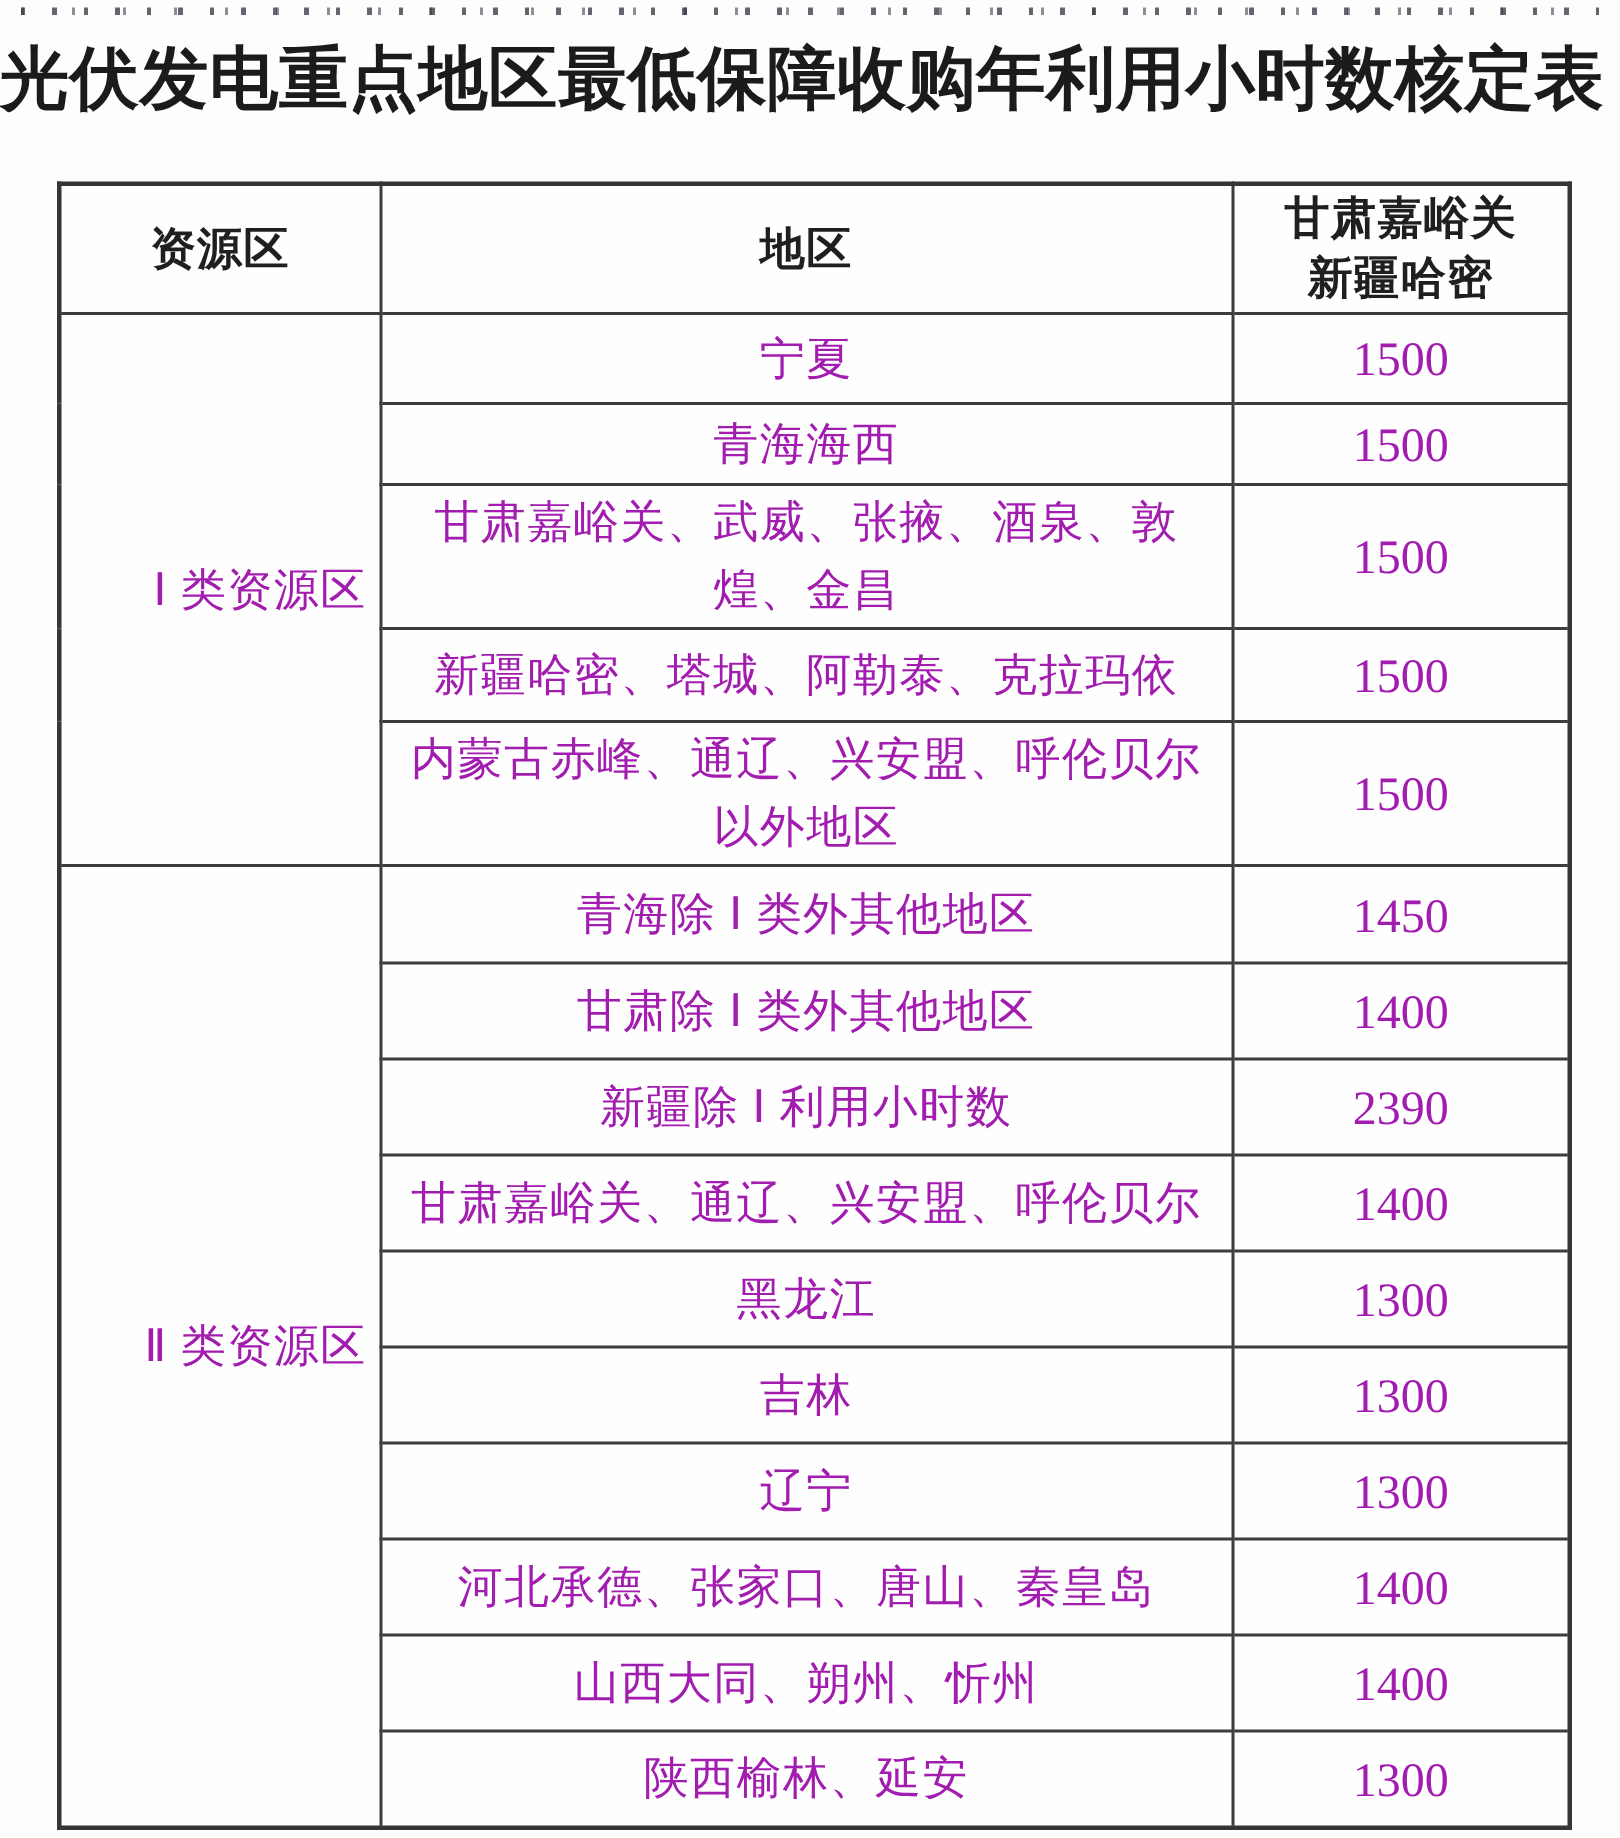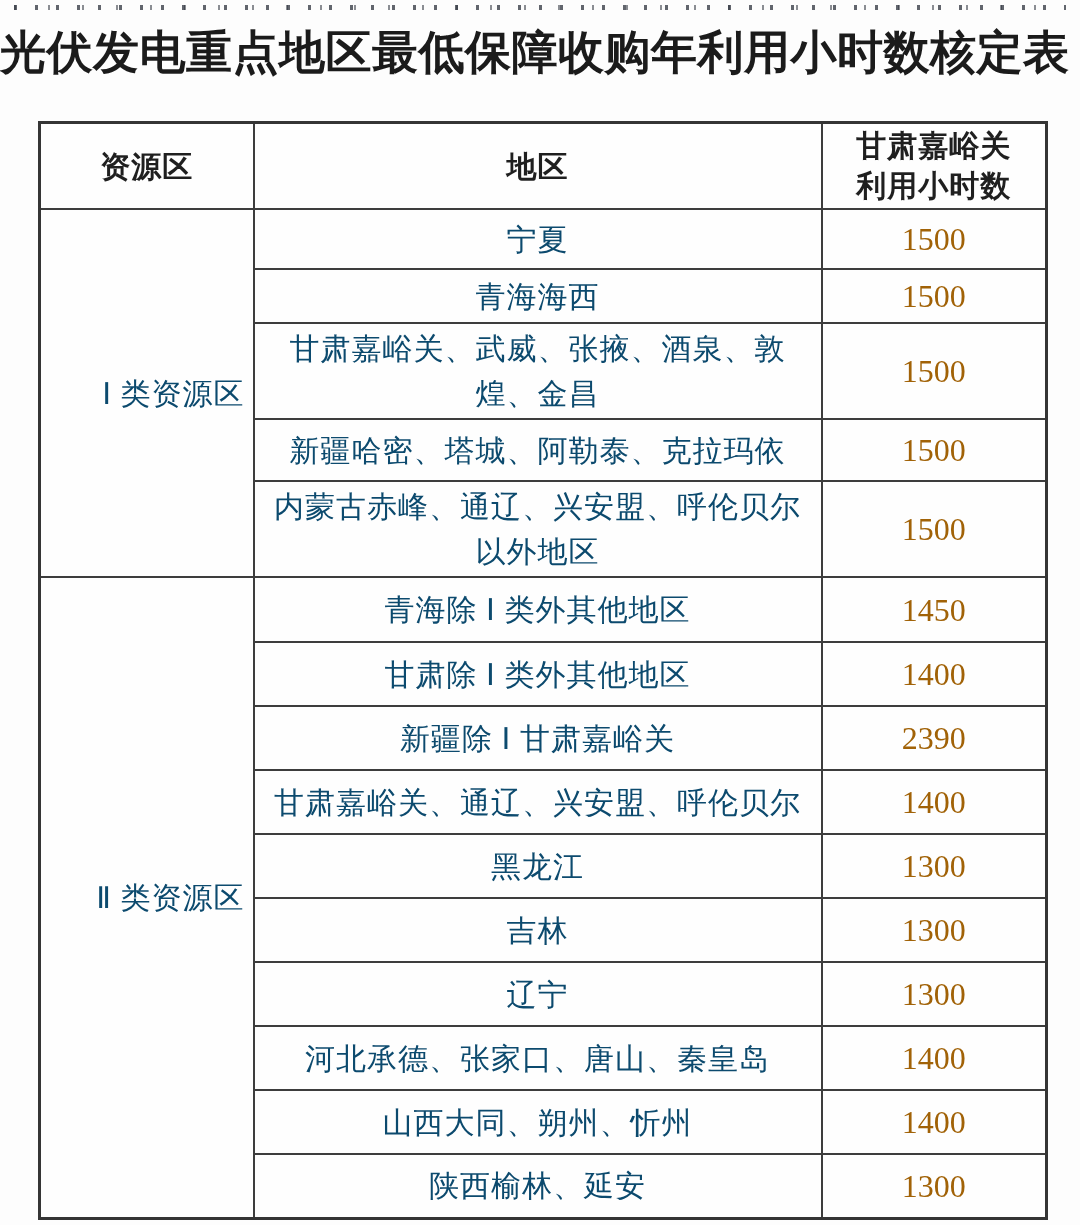--- a/index.html
+++ b/index.html
@@ -46,38 +46,38 @@
 
   .hours-table th, .hours-table td {
     box-sizing: border-box;
     border: 2px solid #3d3d3d;
     text-align: center;
     vertical-align: middle;
     padding: 2px 8px;
     font-size: 30px;
     letter-spacing: 1px;
     line-height: 1.5;
-    color: #0c4a6e;
+    color: #a21caf;
   }
   .hours-table { border: 3px solid #353535; }
   .hours-table tr > * { border-bottom-width: 2.5px; }
 
   .hours-table th {
     font-weight: bold;
     font-size: 30px;
     color: #1f1f1f;
   }
   .hdr-line { display: block; line-height: 40px; }
 
   td.zone-cell { font-size: 30px; letter-spacing: 1px; text-align: right; }
   td.hours-cell {
     font-family: "Liberation Serif", serif;
     font-size: 32px;
     letter-spacing: 0;
-    color: #a16207;
+    color: #a21caf;
   }
 
   tr.h86 { height: 86px; }
   tr.h60 { height: 60px; }
   tr.h63 { height: 46px; }
   tr.h87 { height: 87px; }
   tr.h62 { height: 62px; }
   tr.h83 { height: 83px; }
   tr.h65 { height: 65px; }
   tr.h64 { height: 64px; }
@@ -96,21 +96,21 @@
         <col class="c1">
         <col class="c2">
         <col class="c3">
       </colgroup>
     <thead>
       <tr class="h86">
         <th>资源区</th>
         <th>地区</th>
         <th>
           <span class="hdr-line">甘肃嘉峪关</span>
-          <span class="hdr-line">利用小时数</span>
+          <span class="hdr-line">新疆哈密</span>
         </th>
       </tr>
     </thead>
     <tbody>
 
       <tr class="h60">
         <td class="zone-cell" rowspan="5">Ⅰ 类资源区</td>
         <td class="region-cell">宁夏</td>
         <td class="hours-cell">1500</td>
       </tr>
@@ -134,21 +134,21 @@
       <tr class="h65">
         <td class="zone-cell" rowspan="10">Ⅱ 类资源区</td>
         <td class="region-cell">青海除 Ⅰ 类外其他地区</td>
         <td class="hours-cell">1450</td>
       </tr>
       <tr class="h64">
         <td class="region-cell">甘肃除 Ⅰ 类外其他地区</td>
         <td class="hours-cell">1400</td>
       </tr>
       <tr class="h64">
-        <td class="region-cell">新疆除 Ⅰ 甘肃嘉峪关</td>
+        <td class="region-cell">新疆除 Ⅰ 利用小时数</td>
         <td class="hours-cell">2390</td>
       </tr>
       <tr class="h64">
         <td class="region-cell">甘肃嘉峪关、通辽、兴安盟、呼伦贝尔</td>
         <td class="hours-cell">1400</td>
       </tr>
       <tr class="h64">
         <td class="region-cell">黑龙江</td>
         <td class="hours-cell">1300</td>
       </tr>

